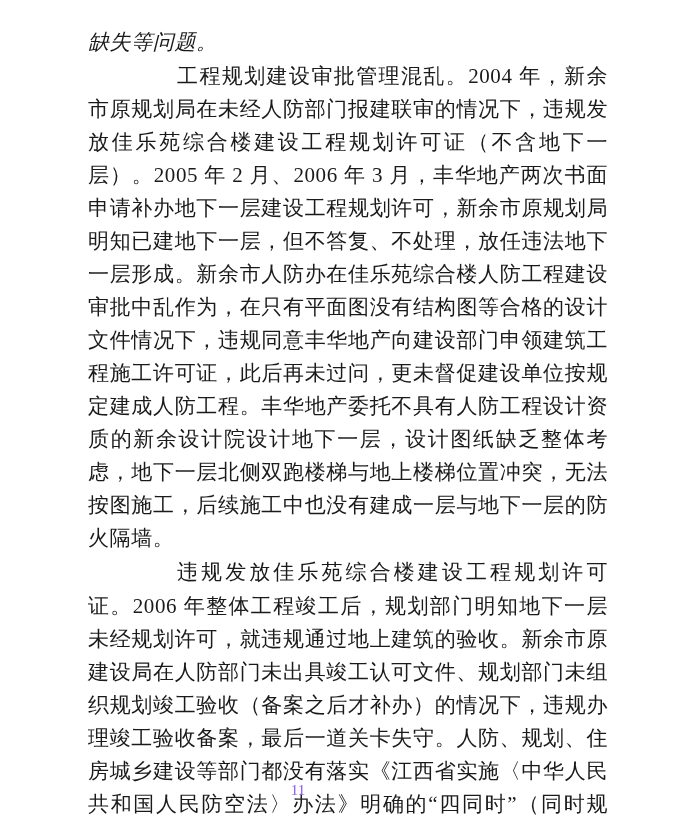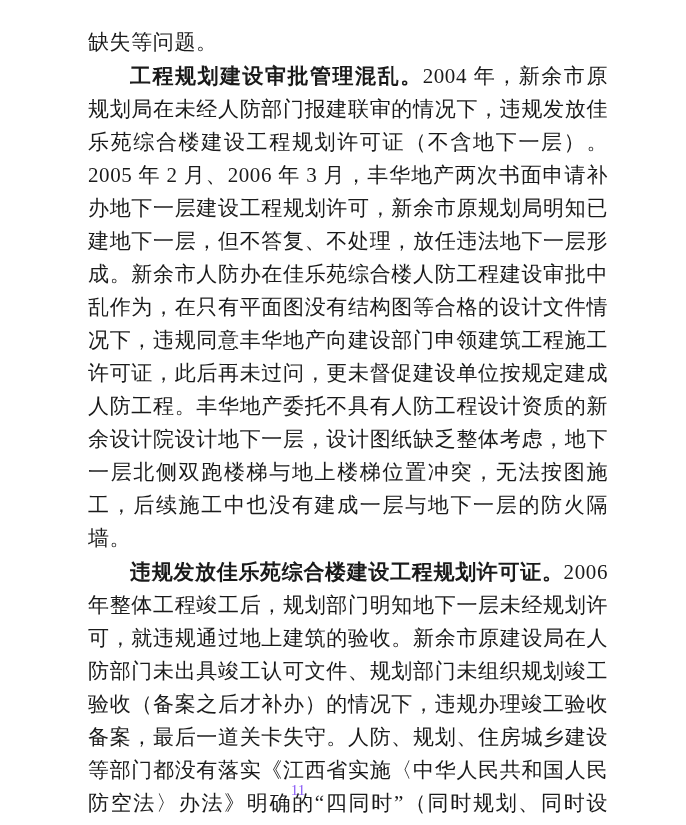--- a/index.html
+++ b/index.html
@@ -27,30 +27,31 @@
   .doc-text p {
     margin: 0;
     padding: 0;
     font-size: 21px;
     line-height: 33px;
     color: #1a1a1a;
     letter-spacing: 0.6px;
     text-align: justify;
     text-justify: inter-character;
   }
-  p.no-indent { text-indent: 0; }
+  p.no-indent { text-indent: 0; font-style: italic; }
   p.indent { text-indent: 2em; }
   p.heading {
     
     font-family: "Liberation Serif", "DejaVu Serif", serif;
   }
   .lead {
     
     font-family: "Liberation Sans", "DejaVu Sans", sans-serif;
-    font-weight: bold;
+    font-weight: normal;
+    margin-left: 47px;
   }
   .page-number {
     position: absolute;
     top: 780px;
     left: 0;
     width: 596px;
     text-align: center;
     font-size: 15px;
     line-height: 20px;
     color: #8b5cf6;

